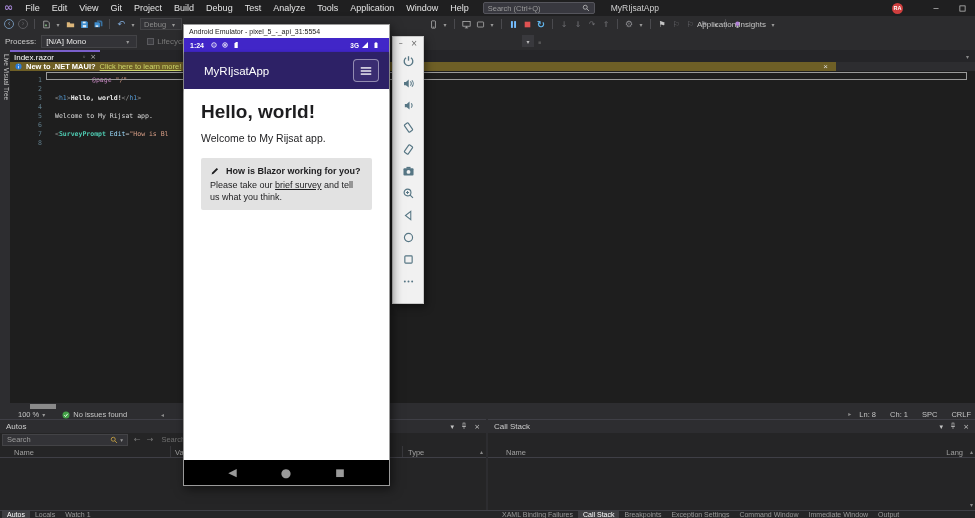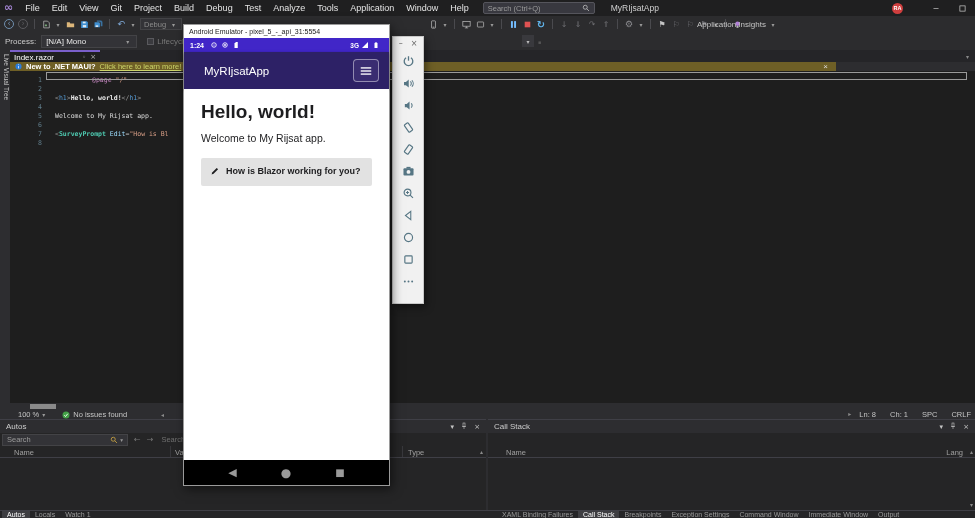--- a/index.html
+++ b/index.html
@@ -565,20 +565,21 @@
       <p class="emu-welcome">Welcome to My Rijsat app.</p>
       <div class="survey-box">
         <div class="survey-title">
           <span data-icon="pencil" style="display:inline-flex;">
               <svg viewBox="0 0 16 16">
                 <path d="M2.5 13.5l1-3.2 7.2-7.2 2.2 2.2-7.2 7.2z" fill="#1d1d1f"></path>
               </svg>
             </span>
           <span>How is Blazor working for you?</span>
         </div>
+        <div><span>Please take our </span><span class="survey-link">brief survey</span><span> and tell us what you think.</span></div>
       </div>
     </div>
     <div class="emu-nav">
       <span class="nav-back-g">◀</span>
       <span class="nav-home-g">●</span>
       <span class="nav-overview-g">■</span>
     </div>
   </div>
 
   <div class="emu-toolbar">

